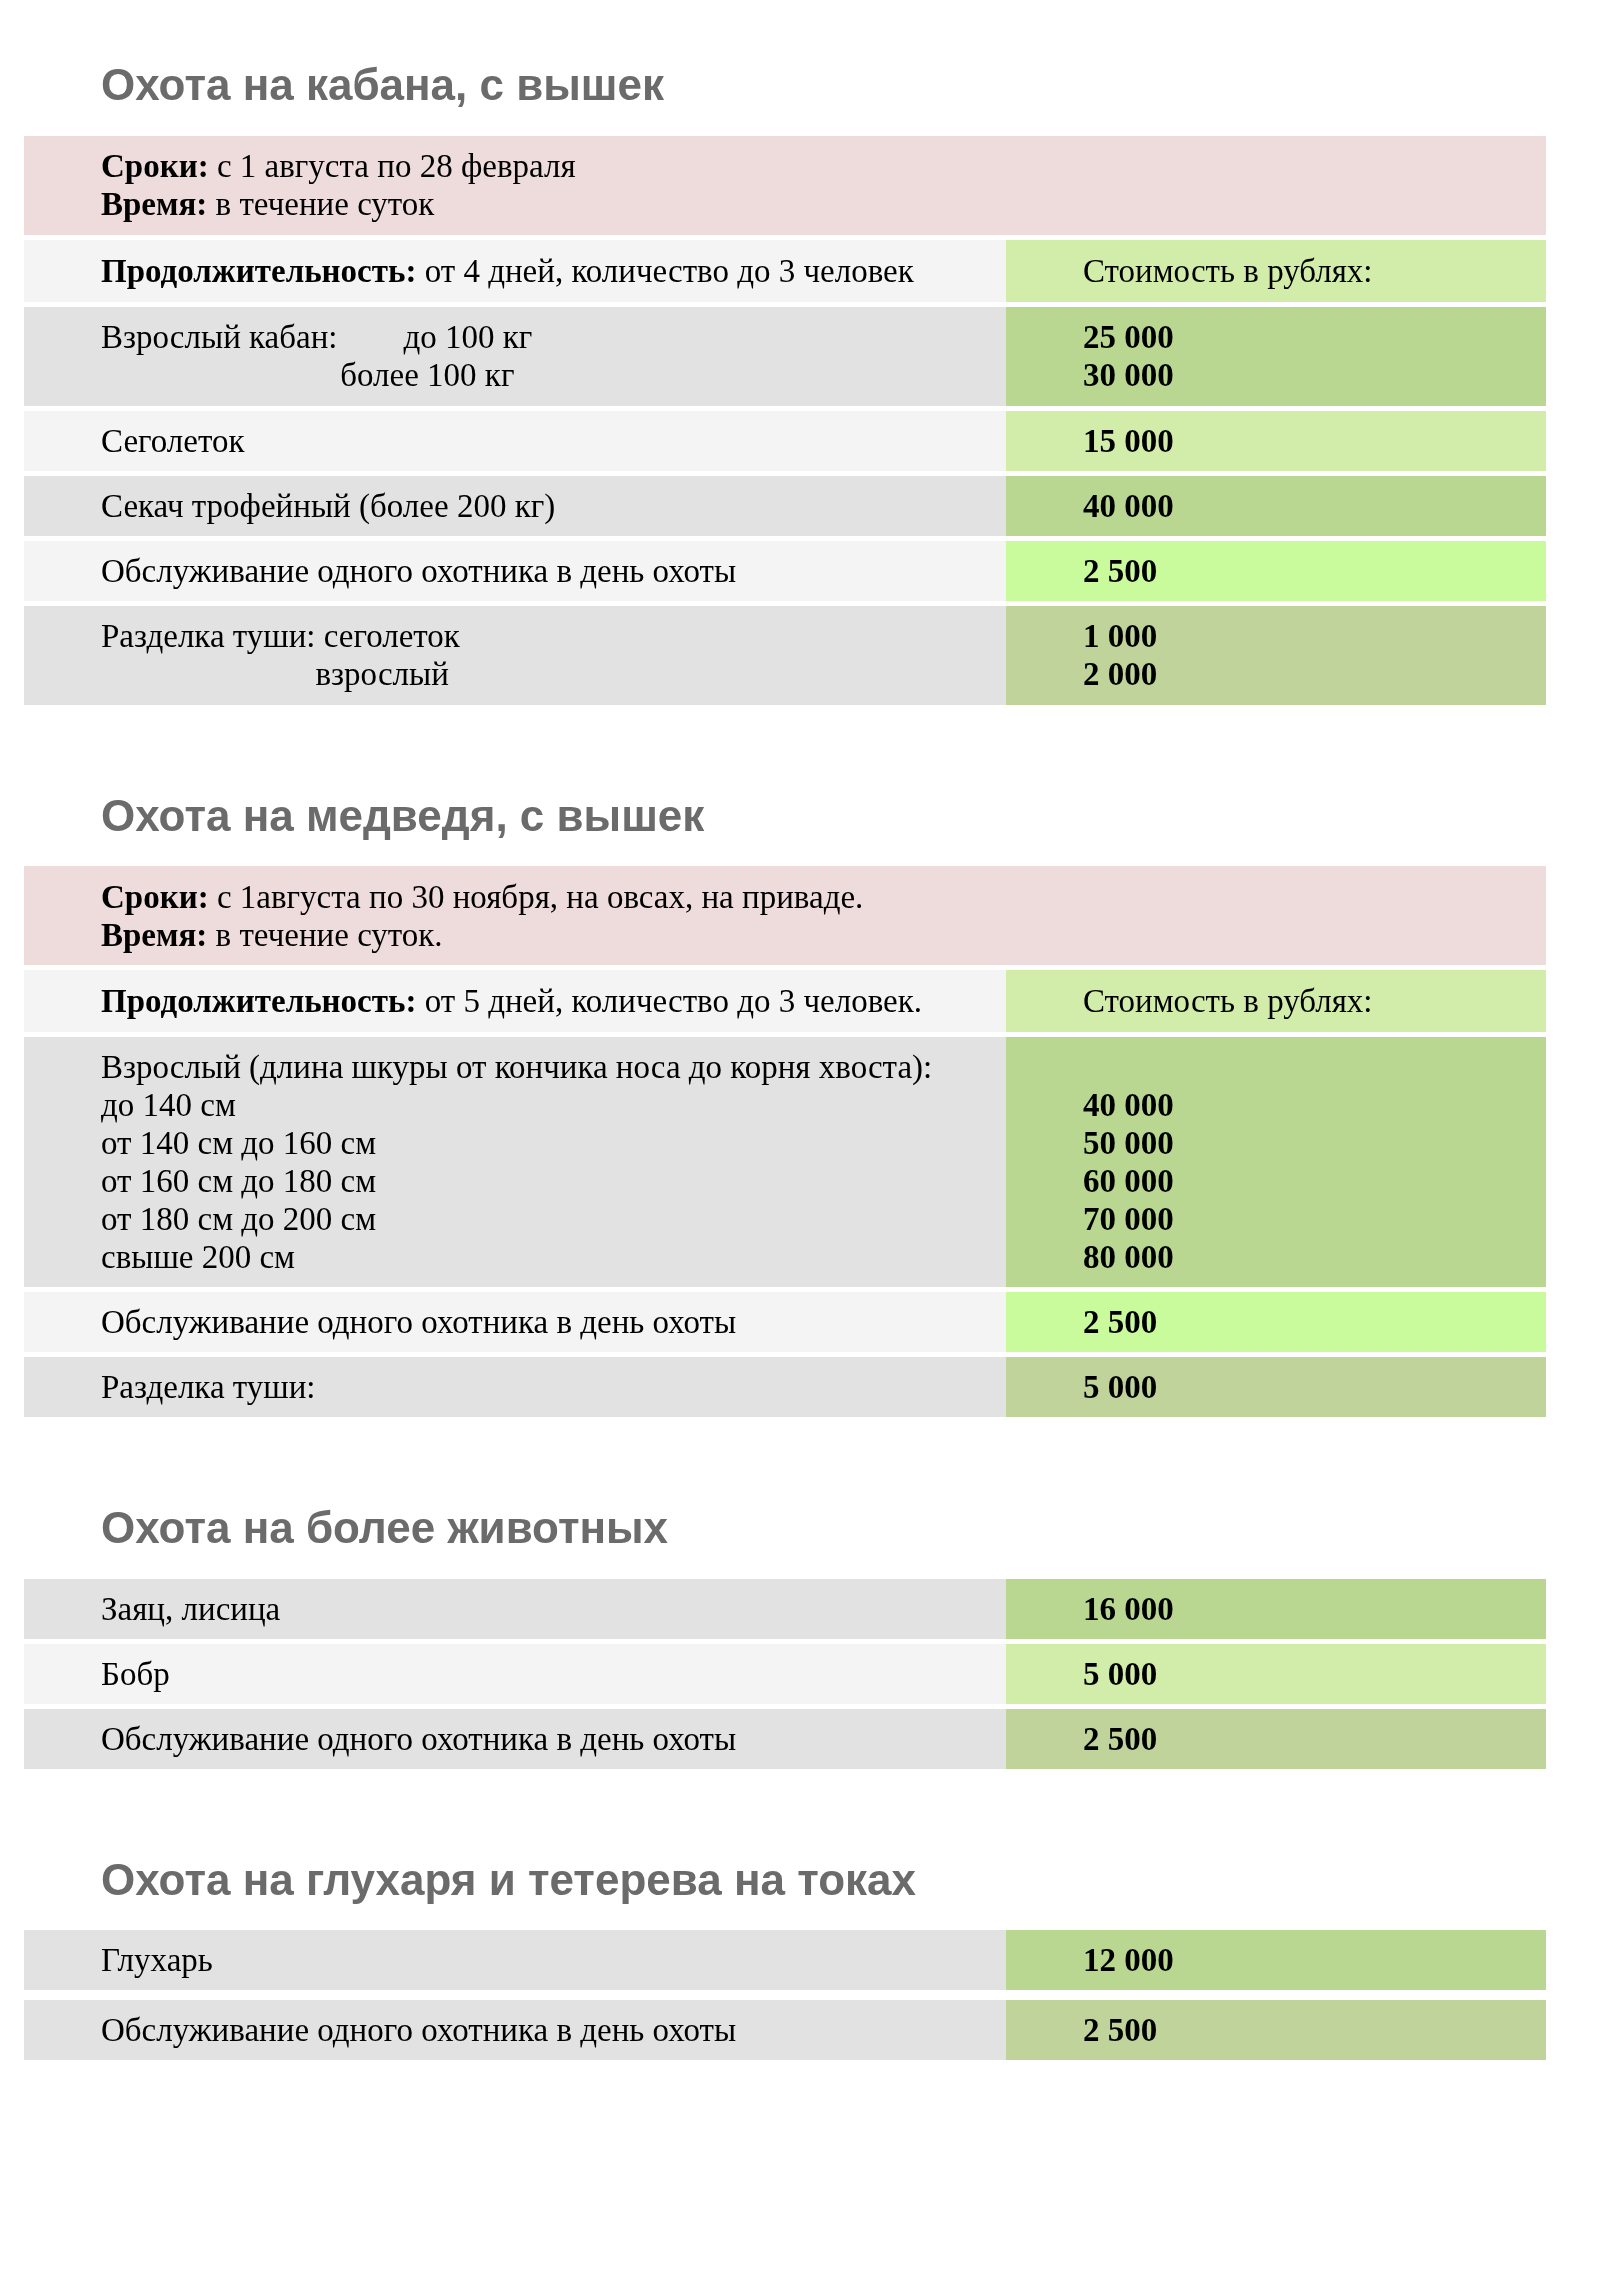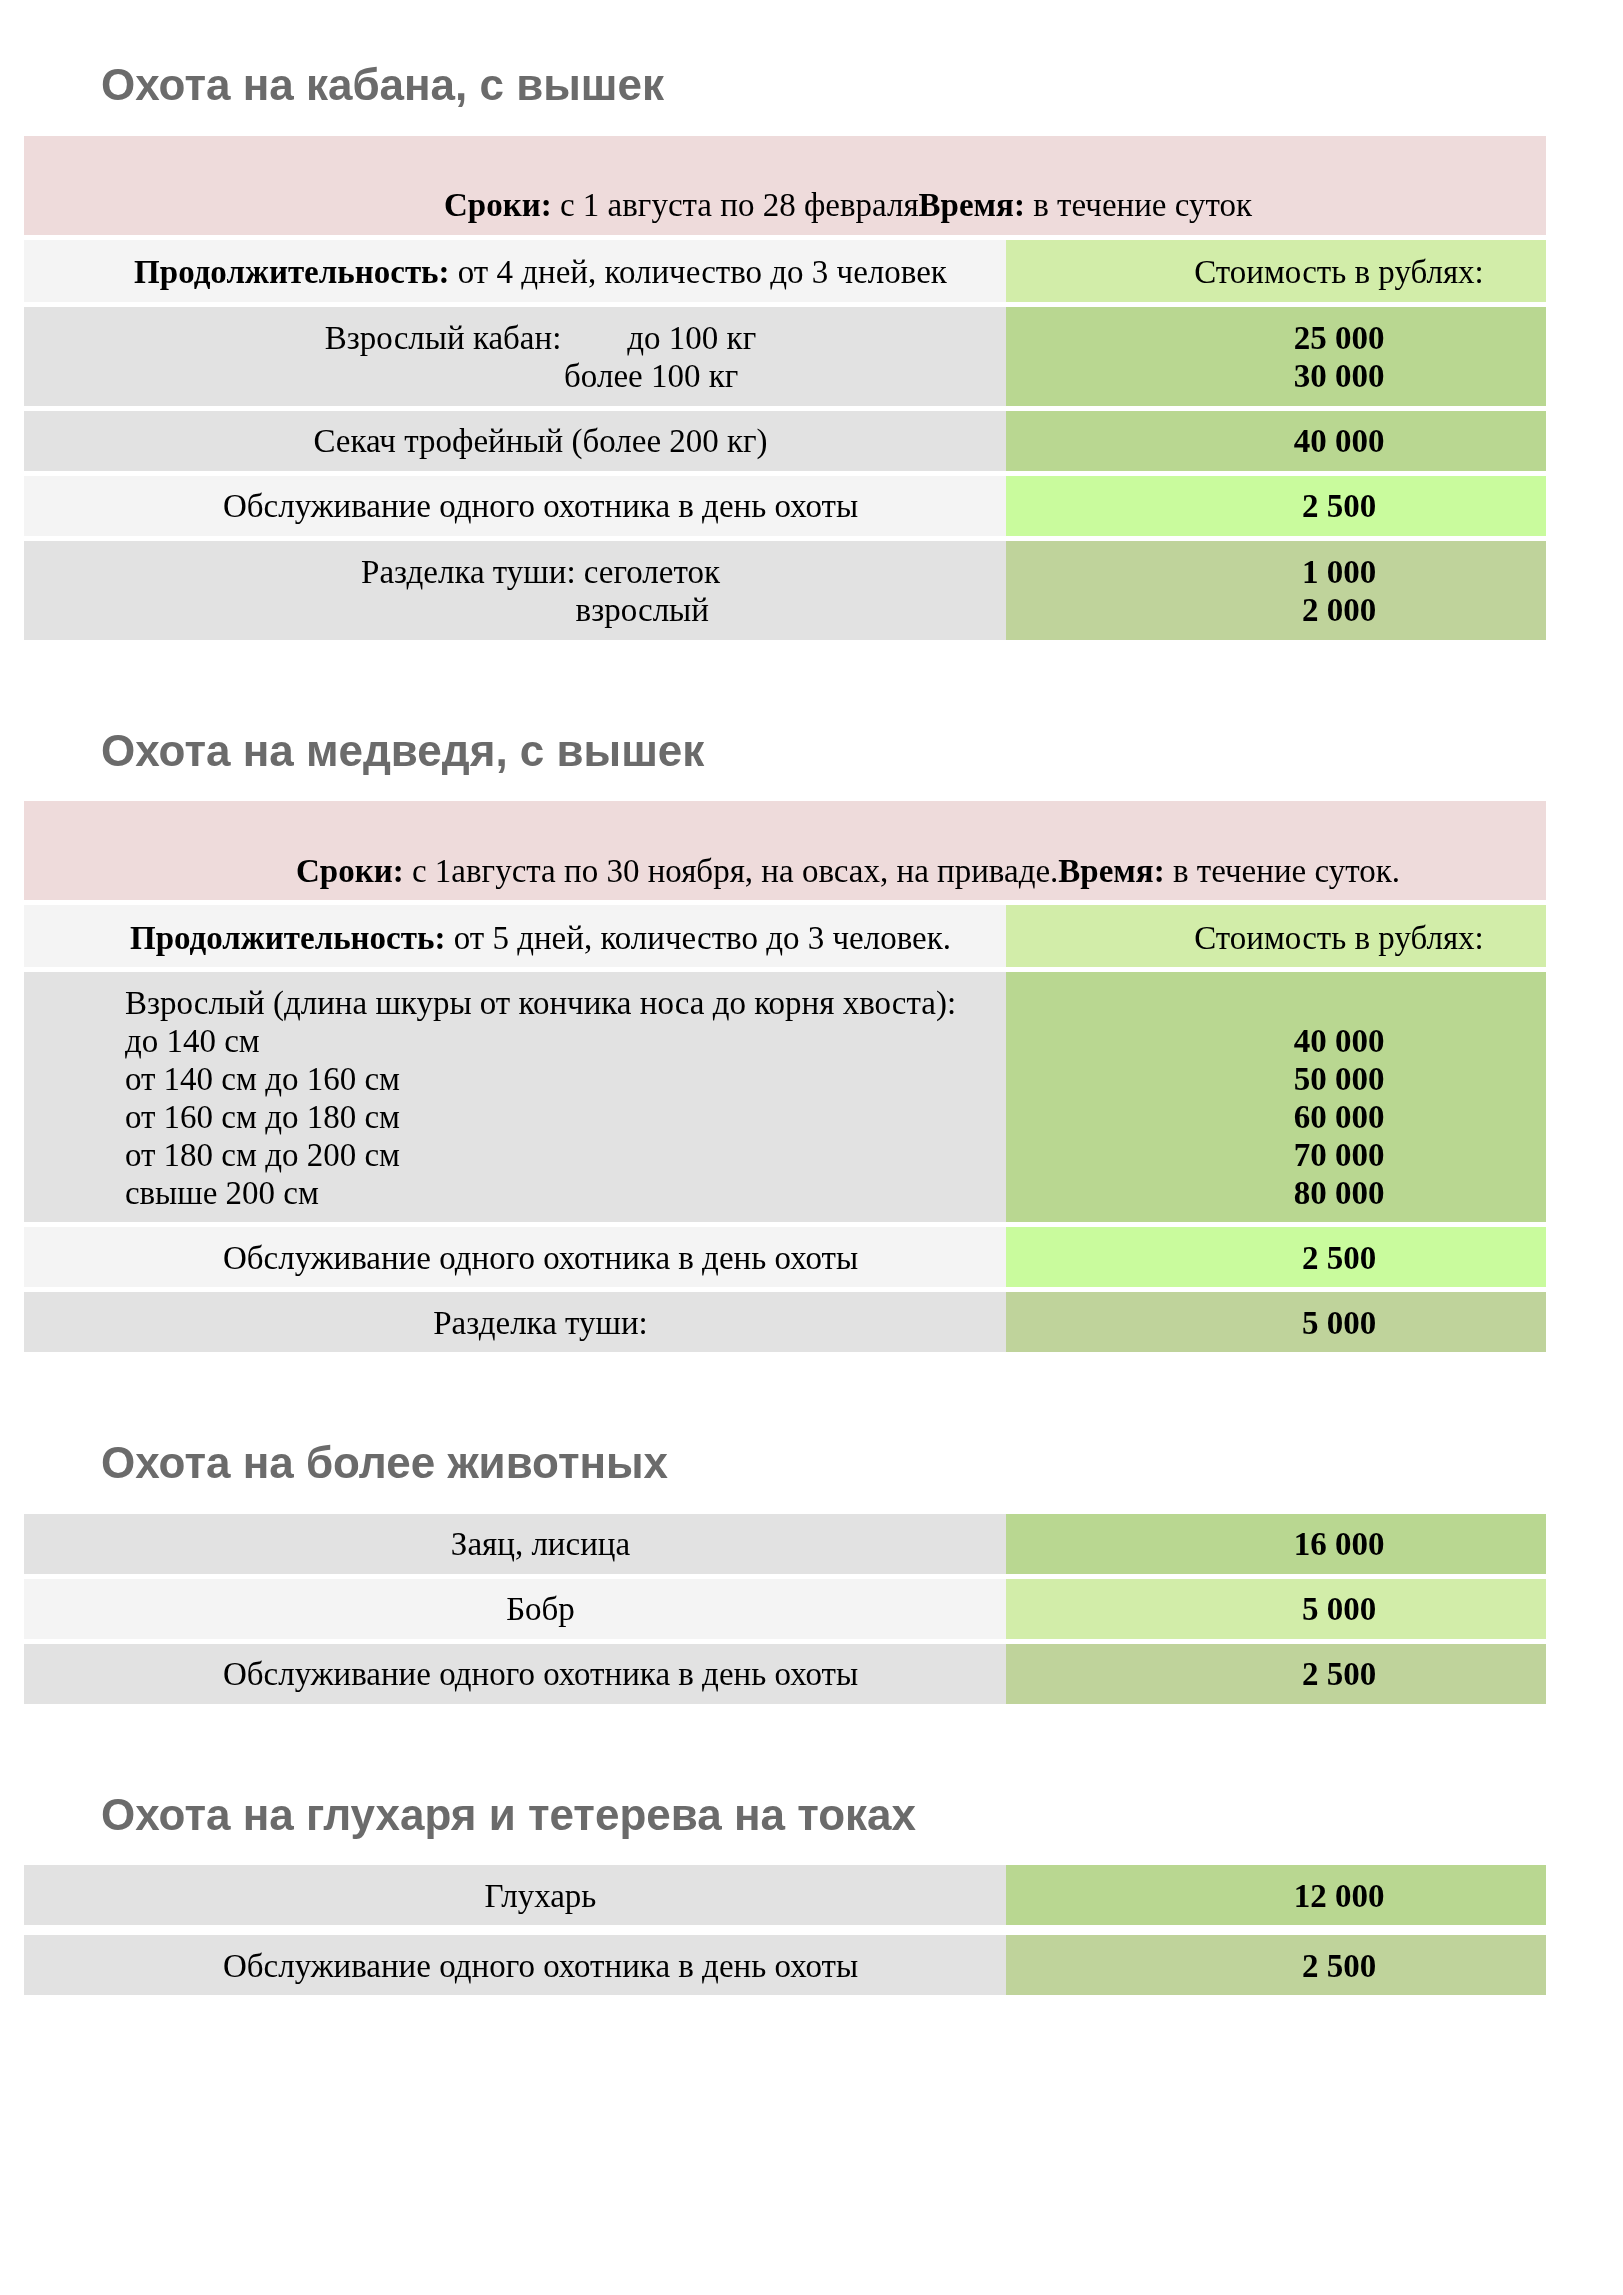--- a/index.html
+++ b/index.html
@@ -19,22 +19,22 @@
   .section-title{
     font-family:"Liberation Sans","DejaVu Sans",sans-serif;
     font-weight:bold; font-size:44px; line-height:54px;
     color:var(--title_gray);
     margin:79px 0 23.6px 101px;
   }
   .section-title.first{margin-top:58px}
   .price-table{margin-left:24px; width:1597px}
   .row{display:flex; border-bottom:5.2px solid rgba(255,255,255,0.82)}
   .cell{
-    display:flex; flex-direction:row; justify-content:center;
-    padding:10.5px 26px 10.5px 77px; white-space:pre-wrap;align-items:flex-end;
+    display:flex; flex-direction:column; justify-content:center;
+    padding:10.5px 26px 10.5px 77px; white-space:pre-wrap;
   }
   .cell.left{width:982px}
   .cell.right{flex:1}
   .row.h1 .cell{min-height:60px}
   .row.h2 .cell{min-height:99px}
   .row.h6 .cell{min-height:250px}
   .row.hdr .cell{min-height:62px}
   .row.info-row .cell{min-height:99px; width:100%}
   .b{font-weight:bold}
   .price{font-weight:bold}
@@ -62,20 +62,24 @@
     </div>
     <div class="row hdr">
       <div class="cell left bg-gray-light"><div><span class="b">Продолжительность:</span><span> от 4 дней, количество до 3 человек</span></div></div>
       <div class="cell right bg-green-header">Стоимость в рублях:</div>
     </div>
     <div class="row h2">
       <div class="cell left bg-gray-dark">Взрослый кабан:        до 100 кг
                              более 100 кг</div>
       <div class="cell right price bg-green-dark">25 000
 30 000</div>
+    </div>
+    <div class="row h1">
+      <div class="cell left bg-gray-light">Сеголеток</div>
+      <div class="cell right price bg-green-light">15 000</div>
     </div>
     <div class="row h1">
       <div class="cell left bg-gray-dark">Секач трофейный (более 200 кг)</div>
       <div class="cell right price bg-green-dark">40 000</div>
     </div>
     <div class="row h1">
       <div class="cell left bg-gray-light">Обслуживание одного охотника в день охоты</div>
       <div class="cell right price bg-green-bright">2 500</div>
     </div>
     <div class="row h2">

